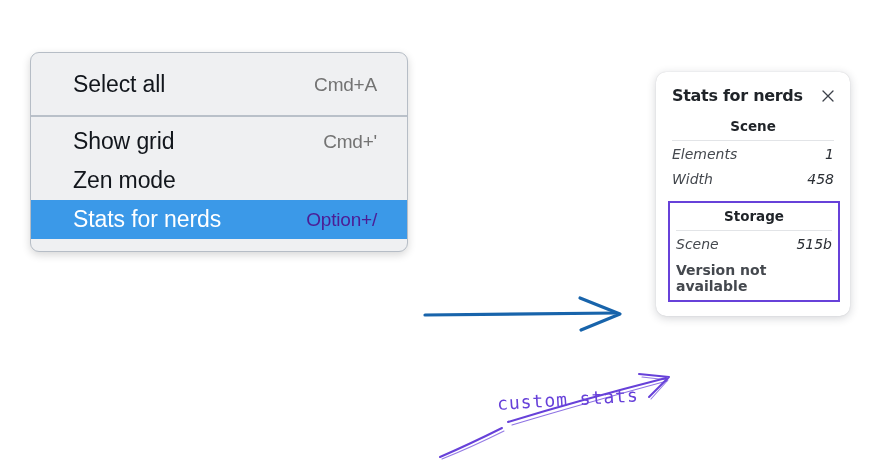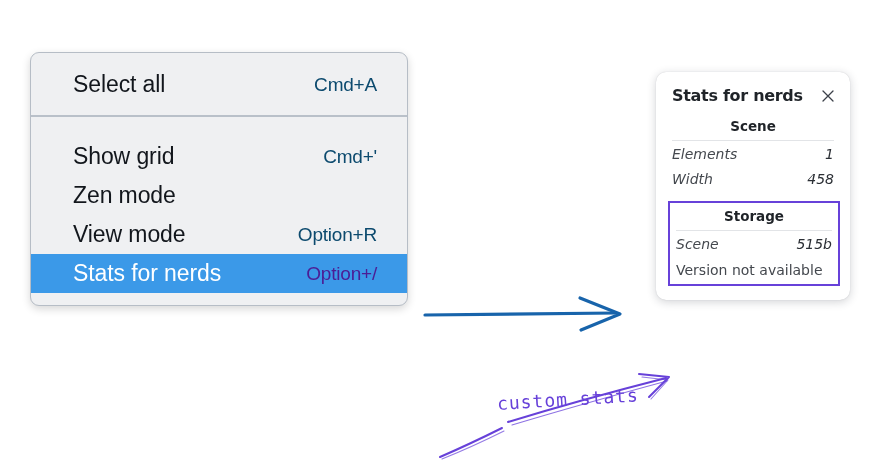--- a/index.html
+++ b/index.html
@@ -27,39 +27,39 @@
     border-radius: 9px;
     box-shadow: 0 3px 9px rgba(0,0,0,0.16);
     overflow: hidden;
     padding-bottom: 12px;
   }
   .menu-group-top {
     padding: 12px 0 11px 0;
     border-bottom: 2px solid #b9c0c9;
   }
   .menu-group-main {
-    padding-top: 20px;
+    padding-top: 5px;
   }
   .menu-item {
     display: flex;
     align-items: center;
     justify-content: space-between;
     padding: 5px 30px 5px 42px;
     box-sizing: border-box;
     height: 39px;
     gap: 20px;
   }
   .menu-item .label {
     font-size: 23px;
     color: #12161c;
     letter-spacing: -0.1px;
   }
   .menu-item .shortcut {
     font-size: 19px;
-    color: #0c4a6e;
+    color: #737373;
     letter-spacing: -0.2px;
   }
   .menu-item.selected {
     background: #3b99e8;
   }
   .menu-item.selected .label { color: #ffffff; }
   .menu-item.selected .shortcut { color: #4c1d95; }
 
   
   .blue-arrow {
@@ -124,20 +124,21 @@
   .boxed {
     border: 2px solid #6741d9;
     margin: 10px 10px 0 12px;
     padding: 0 6px 4px 6px;
   }
   .boxed .section-head { padding-top: 5px; }
   .single-line {
     font-size: 14px;
     color: #44484e;
     padding: 6px 0 2px 0;
+    font-weight: bold;
   }
 
   
   .annotation {
     position: absolute;
     left: 430px;
     top: 352px;
     width: 250px;
     height: 109px;
   }
@@ -166,24 +167,20 @@
     </div>
   </div>
 
   <div class="menu-group-main">
     <div class="menu-item">
       <span class="label">Show grid</span>
       <span class="shortcut">Cmd+'</span>
     </div>
     <div class="menu-item">
       <span class="label">Zen mode</span>
-    </div>
-    <div class="menu-item">
-      <span class="label">View mode</span>
-      <span class="shortcut">Option+R</span>
     </div>
     <div class="menu-item selected">
       <span class="label">Stats for nerds</span>
       <span class="shortcut">Option+/</span>
     </div>
   </div>
 </div>
 
 <svg class="blue-arrow" viewBox="0 0 220 60">
   <path d="M5 27 L196 25" stroke="#1864ab" stroke-width="3.2" fill="none" stroke-linecap="round"></path>

